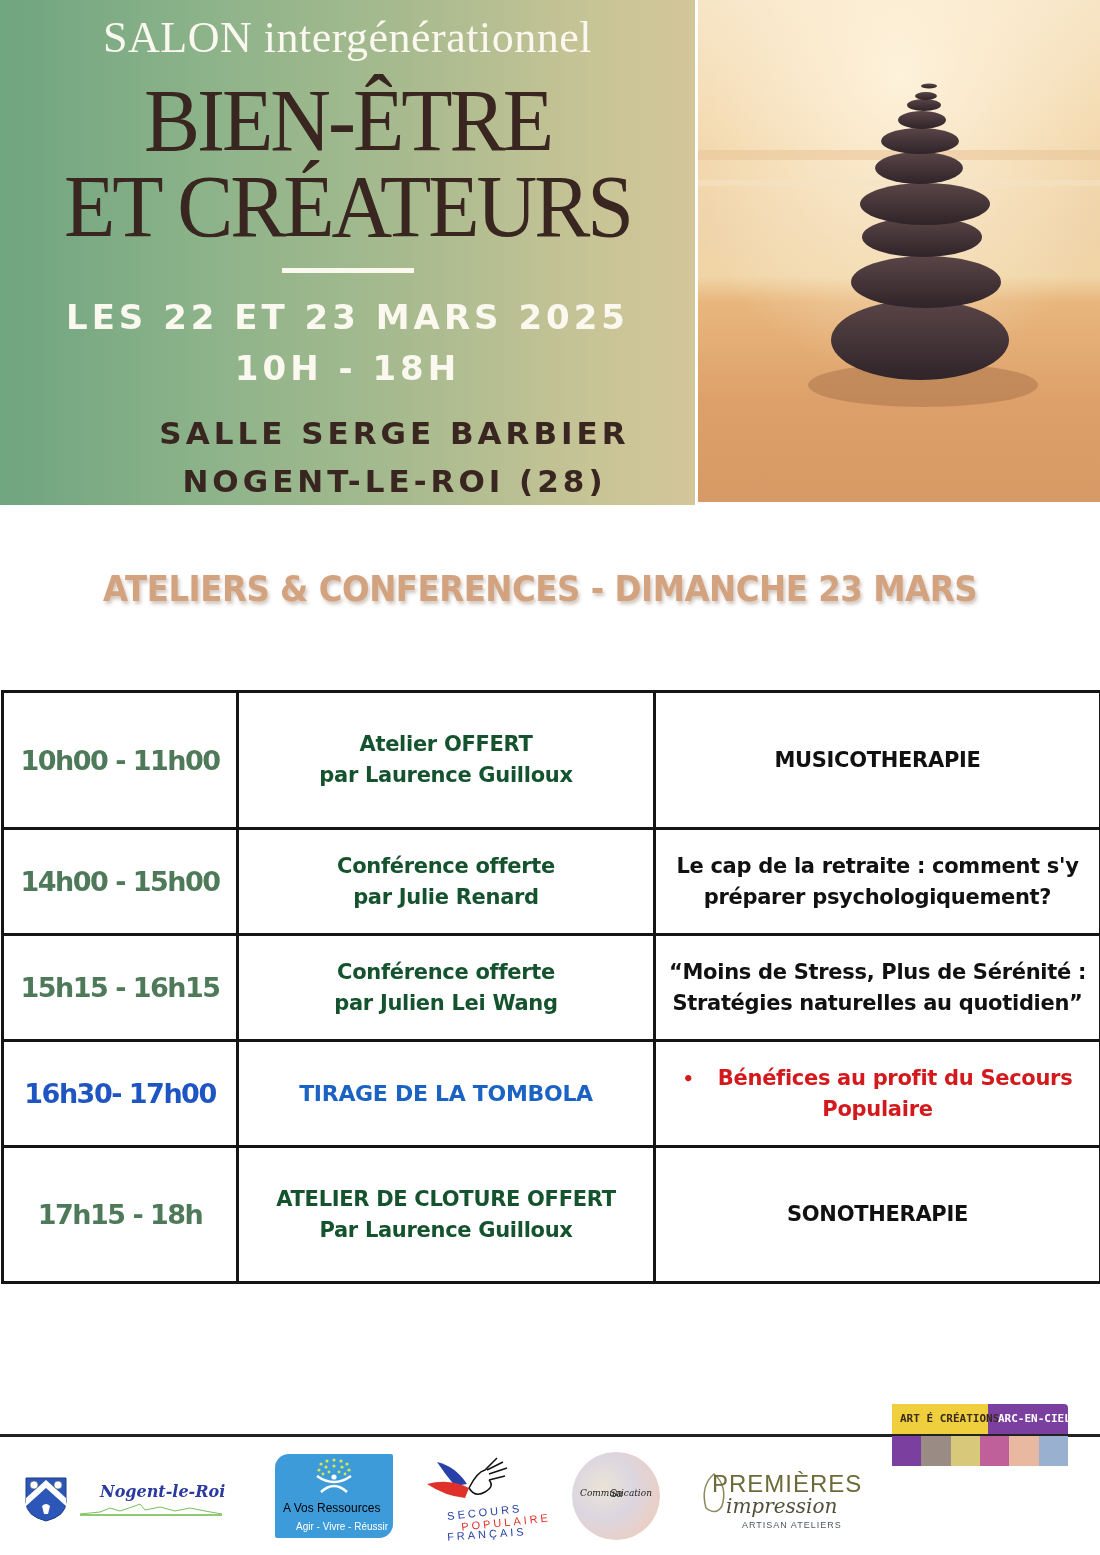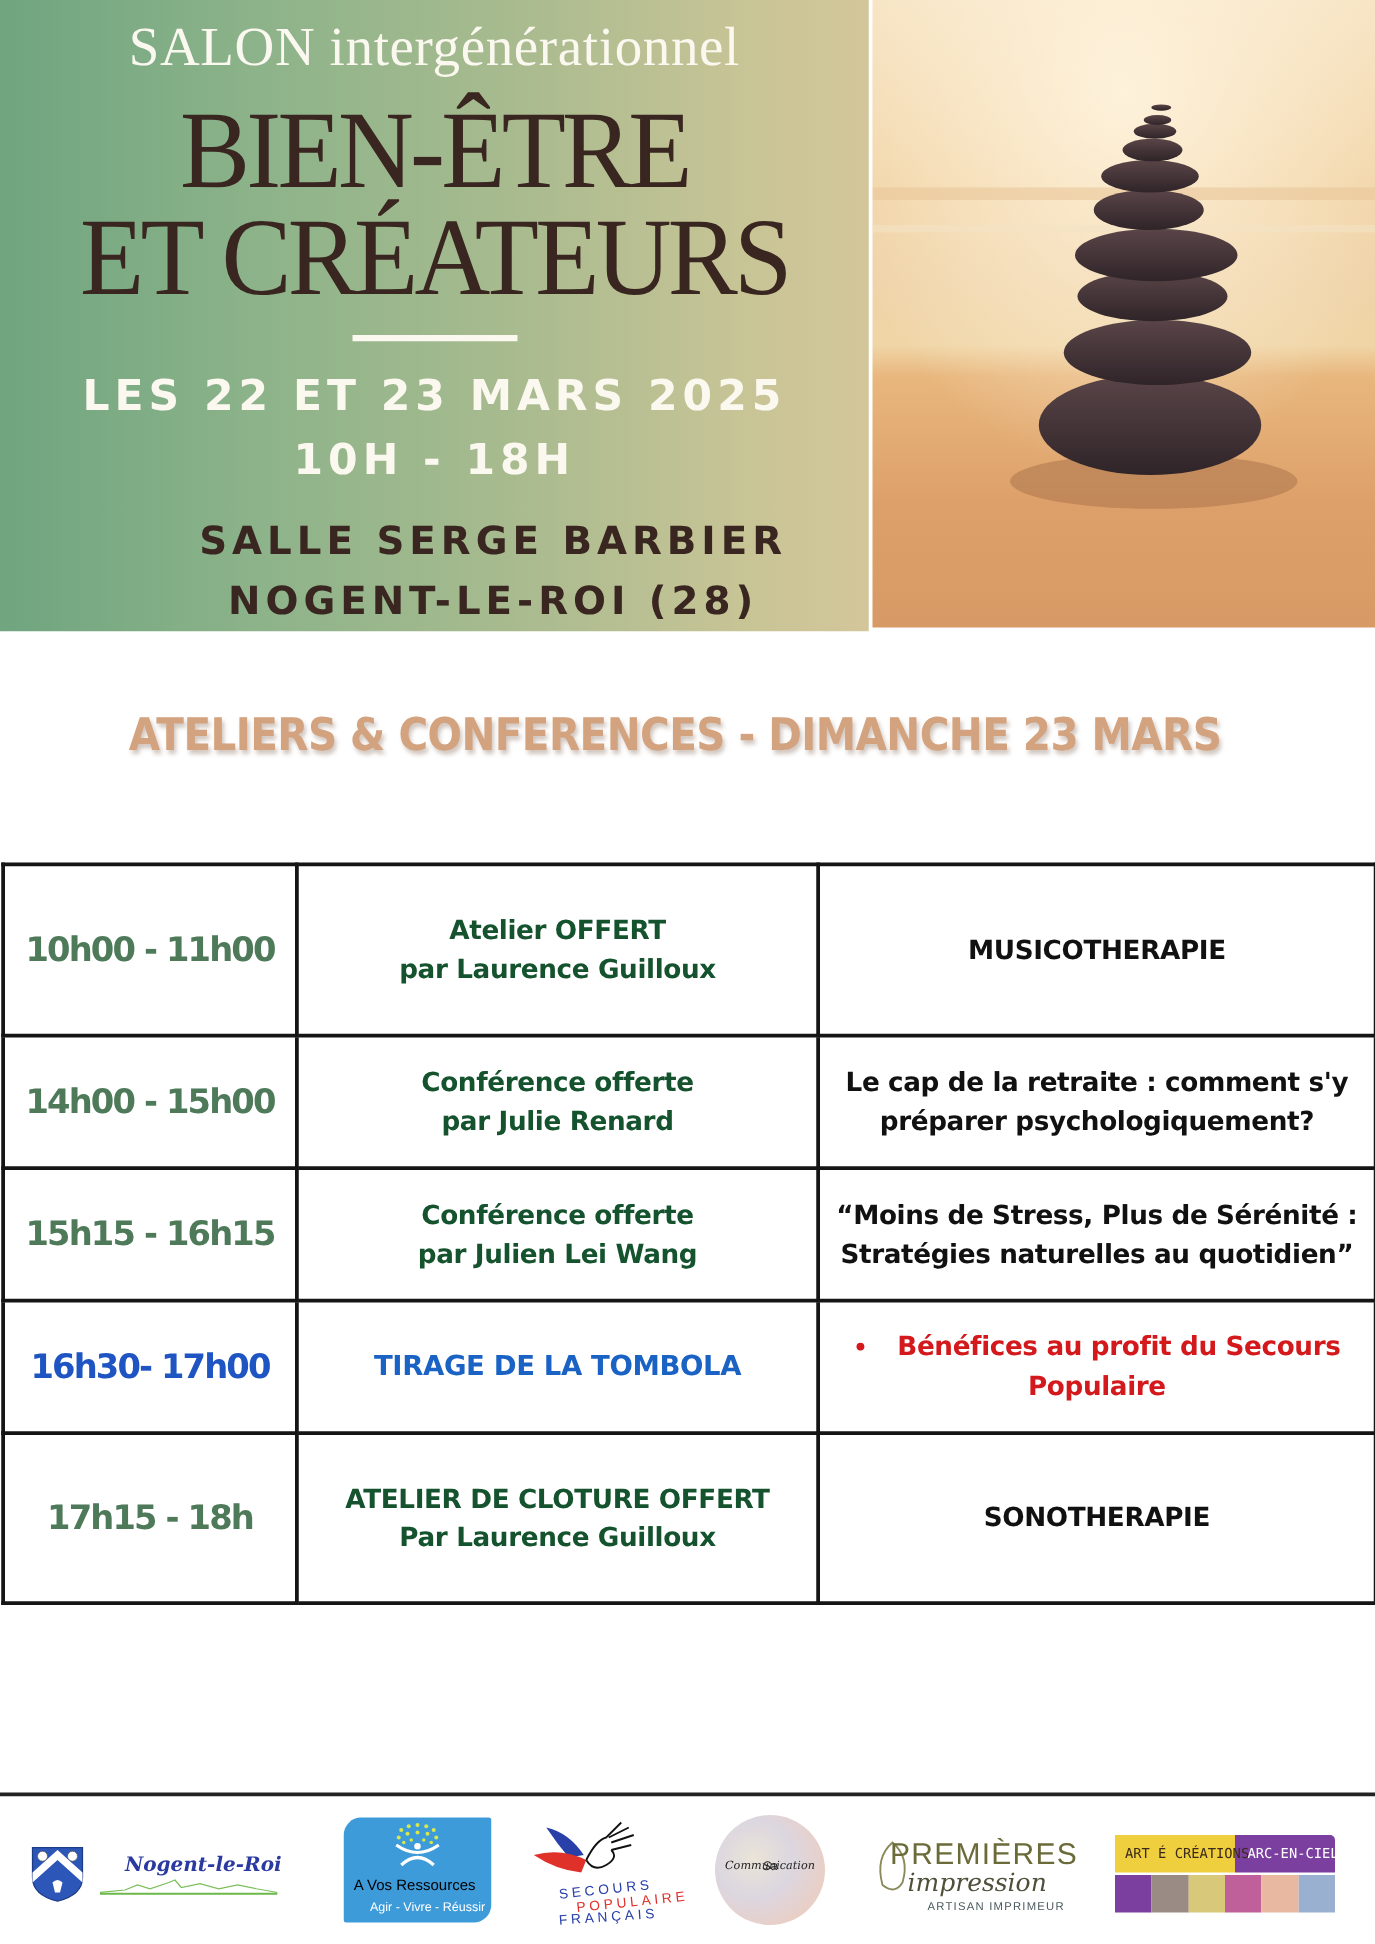--- a/index.html
+++ b/index.html
@@ -252,24 +252,24 @@
   <div class="logo-text" style="left:38px; top:36px; font-family:Liberation Sans, sans-serif; font-style:italic; font-size:10px; color:#222;">Sa</div>
   <div class="logo-text" style="left:8px; top:36px; font-family:'DejaVu Serif', serif; font-style:italic; font-size:9px; color:#222;">Communication</div>
 </div>
 
 <div class="logo" style="left:696px; top:1470px; width:160px; height:64px;">
   <svg width="40" height="50" viewBox="0 0 40 50" style="position:absolute; left:0; top:2px;">
     <path d="M18 2 Q4 14 10 36 Q20 44 26 34 Q32 14 18 2 Z" fill="none" stroke="#8a8a5a" stroke-width="1.5"></path>
   </svg>
   <div class="logo-text" style="left:16px; top:0; font-size:24px; letter-spacing:1px; color:#6b6b3a; font-weight:normal;">PREMIÈRES</div>
   <div class="logo-text" style="left:30px; top:24px; font-family:'DejaVu Serif', serif; font-style:italic; font-size:20px; color:#4f4f3a;">impression</div>
-  <div class="logo-text" style="left:46px; top:50px; font-size:9px; letter-spacing:1px; color:#4a5a5e;">ARTISAN IMPRIMEUR</div>
-</div>
-
-<div class="logo" style="left:892px; top:1468px; width:140px; height:62px;">
+  <div class="logo-text" style="left:46px; top:50px; font-size:9px; letter-spacing:1px; color:#4a5a5e;">ARTISAN ATELIERS</div>
+</div>
+
+<div class="logo" style="left:892px; top:1404px; width:140px; height:62px;font-weight:bold;">
   <div style="position:absolute; left:0; top:0; width:96px; height:30px; background:#efcf3e;"></div>
   <div style="position:absolute; left:96px; top:0; width:80px; height:30px; background:#7b3fa0; border-radius:0 4px 0 0;"></div>
   <div class="logo-text" style="left:8px; top:8px; font-size:11px; color:#3a2a1a; font-family:'DejaVu Sans Mono', monospace;">ART É CRÉATIONS</div>
   <div class="logo-text" style="left:106px; top:8px; font-size:11px; color:#ffffff; font-family:'DejaVu Sans Mono', monospace;">ARC-EN-CIEL</div>
   <div style="position:absolute; left:0; top:32px; width:176px; height:30px; display:flex;">
     <div style="flex:1; background:#7b3fa0;"></div>
     <div style="flex:1; background:#9a8c84;"></div>
     <div style="flex:1; background:#d8c87a;"></div>
     <div style="flex:1; background:#c0609a;"></div>
     <div style="flex:1; background:#e8b8a0;"></div>

